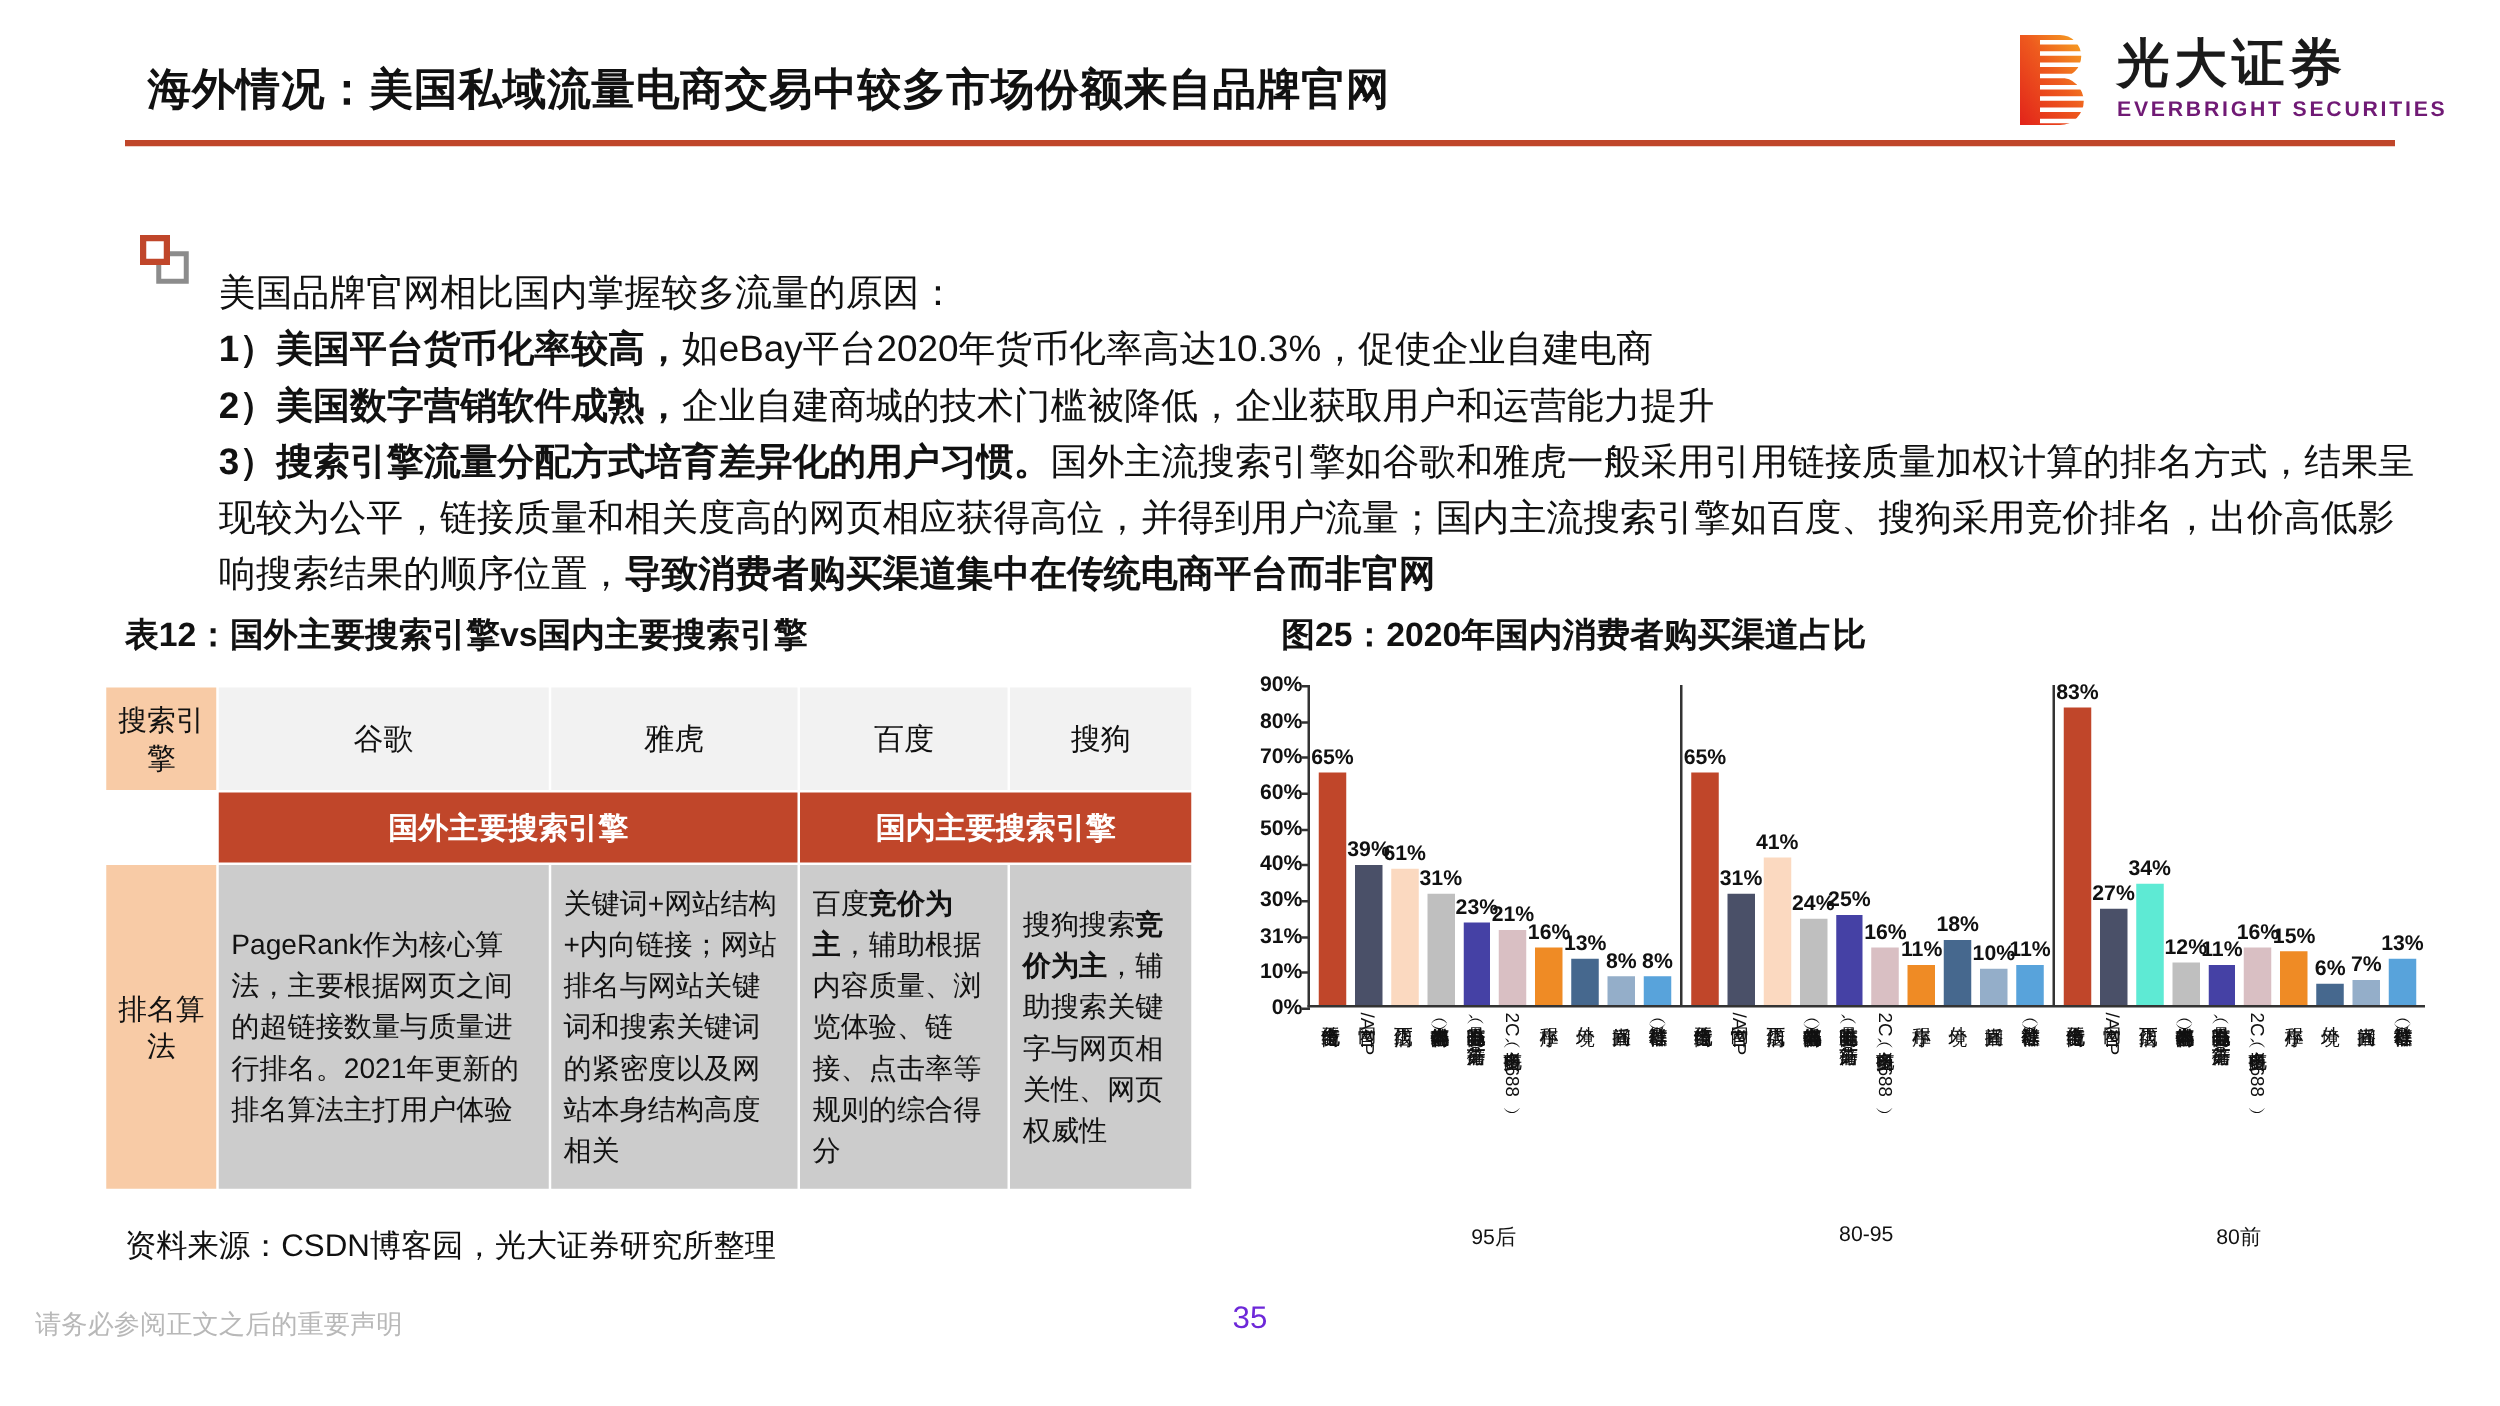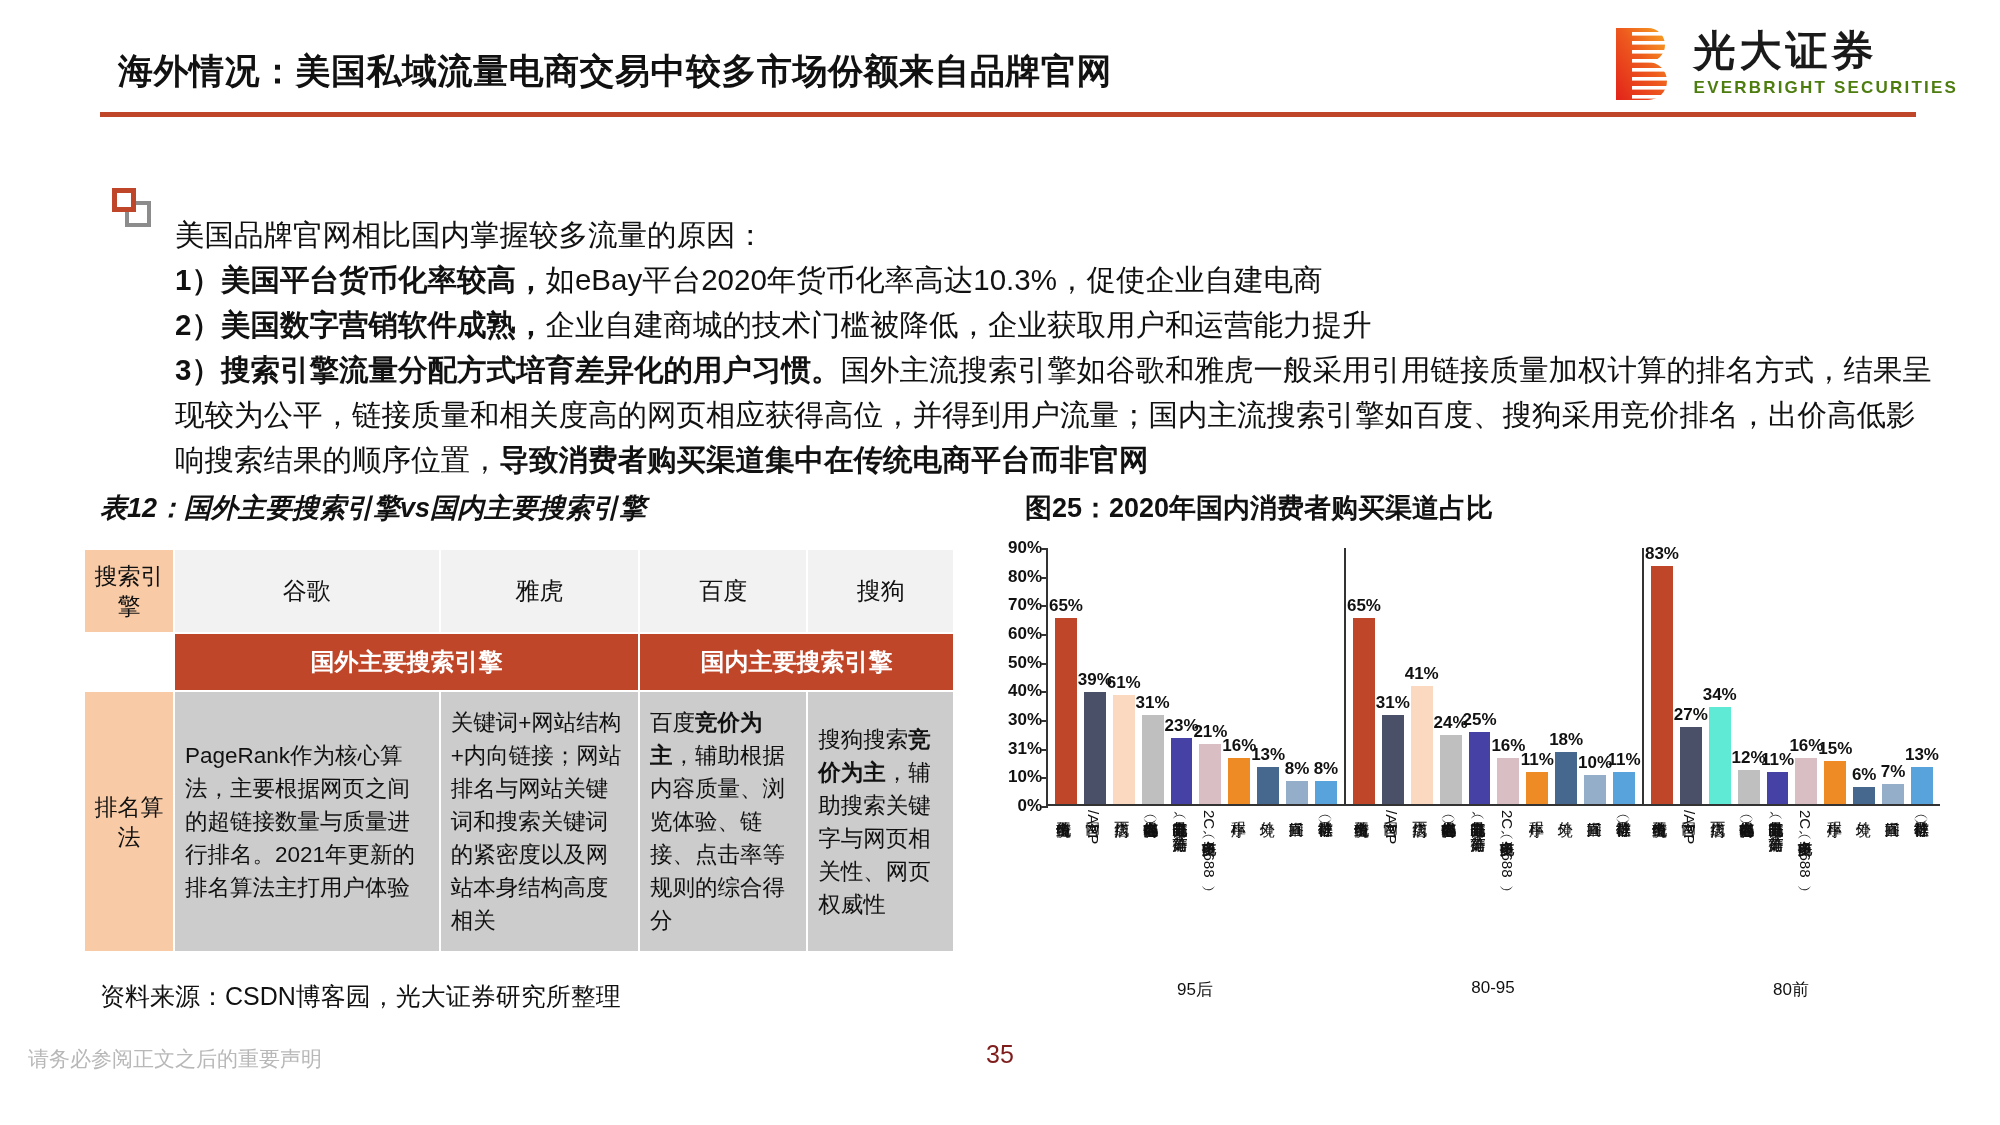--- a/index.html
+++ b/index.html
@@ -17,39 +17,39 @@
     font-size: 35px; font-weight: bold; color: #111;
     letter-spacing: 0.5px; white-space: nowrap;
   }
   .hdr-rule {
     position: absolute; left: 100px; top: 112px; width: 1816px; height: 5px;
     background: #C0462A;
   }
   .logo-wrap { position: absolute; right: 42px; top: 26px; display: flex; align-items: center; gap: 18px; }
   .logo-mark { width: 62px; height: 76px; position: relative; }
   .logo-text-cn { font-size: 42px; font-weight: bold; color:#1a1a1a; letter-spacing: 4px; line-height: 1; }
-  .logo-text-en { font-size: 17px; font-weight: bold; color:#4d7c0f; letter-spacing: 2.2px; margin-top: 6px; text-align: center; }
+  .logo-text-en { font-size: 17px; font-weight: bold; color:#701a75; letter-spacing: 2.2px; margin-top: 6px; text-align: center; }
 
   
   .bullet-icon { position: absolute; left: 112px; top: 188px; width: 42px; height: 42px; }
   .bullet-icon .sq-o { position:absolute; left:0; top:0; width:24px; height:24px; border:5px solid #C0462A; background:#fff; }
   .bullet-icon .sq-g { position:absolute; left:13px; top:13px; width:26px; height:26px; border:4px solid #8c8c8c; background:transparent; }
 
   .body-text {
     position: absolute; left: 175px; top: 190px; width: 1760px;
     font-size: 29.5px; color: #111; line-height: 45px; margin-top: 22px;
   }
   .body-text .ln { white-space: nowrap; }
   .body-text b { font-weight: bold; }
   .wrap-ln { white-space: normal; }
 
   
   .tbl-caption {
     position: absolute; left: 100px; top: 490px;
-    font-size: 27px; font-weight: bold; color: #111; font-style: italic;
+    font-size: 27px; font-weight: bold; color: #111;
   }
   .fig-caption {
     position: absolute; left: 1025px; top: 490px;
     font-size: 27px; font-weight: bold; color: #111;
   }
 
   
   .tbl { position: absolute; left: 83px; top: 548px; width: 872px;
          border-collapse: separate; border-spacing: 2px; background: #ffffff; }
   .tbl td, .tbl th { vertical-align: middle; }
@@ -59,21 +59,21 @@
   .td-side   { background: #F8CBA6; text-align: center; font-size: 23px; color:#111;
                font-weight: normal; width: 88px; line-height: 30px; }
   .td-head   { background: #F2F2F2; text-align: center; font-size: 24px; color:#111; height: 82px; }
   .td-body   { background: #CCCCCC; font-size: 22.5px; color:#111; line-height: 33px;
                padding: 14px 10px; vertical-align: top; }
   .td-body b { font-weight: bold; }
 
   .src-note { position: absolute; left: 100px; top: 980px; font-size: 25px; font-weight: normal; color:#111; }
   .src-note2 { position: absolute; left: 1010px; top: 1058px; font-size: 25px; font-weight: bold; color:#111; }
   .footer-note { position: absolute; left: 28px; top: 1045px; font-size: 21px; color:#b8b8b8; }
-  .page-num { position: absolute; left: 986px; top: 1040px; font-size: 25px; color:#7f1d1d; }
+  .page-num { position: absolute; left: 986px; top: 1040px; font-size: 25px; color:#6d28d9; }
 
   
   .chart { position: absolute; left: 980px; top: 548px; width: 960px; height: 470px; }
   .axis-labels { position: absolute; left: 0; top: 0; width: 62px; height: 258px; }
   .axis-labels span { position: absolute; right: 0; font-size: 17px; font-weight: bold; color:#111;
                       transform: translateY(-50%); }
   .plot { position: absolute; left: 66px; top: 0; right: 0; height: 258px;
           border-left: 2px solid #333; border-bottom: 2px solid #333; }
   .tick { position: absolute; left: -7px; width: 7px; height: 0; border-top: 2px solid #333; }
   .groups { position: absolute; left: 0; right: 0; bottom: 0; top: 0; display: flex; }

